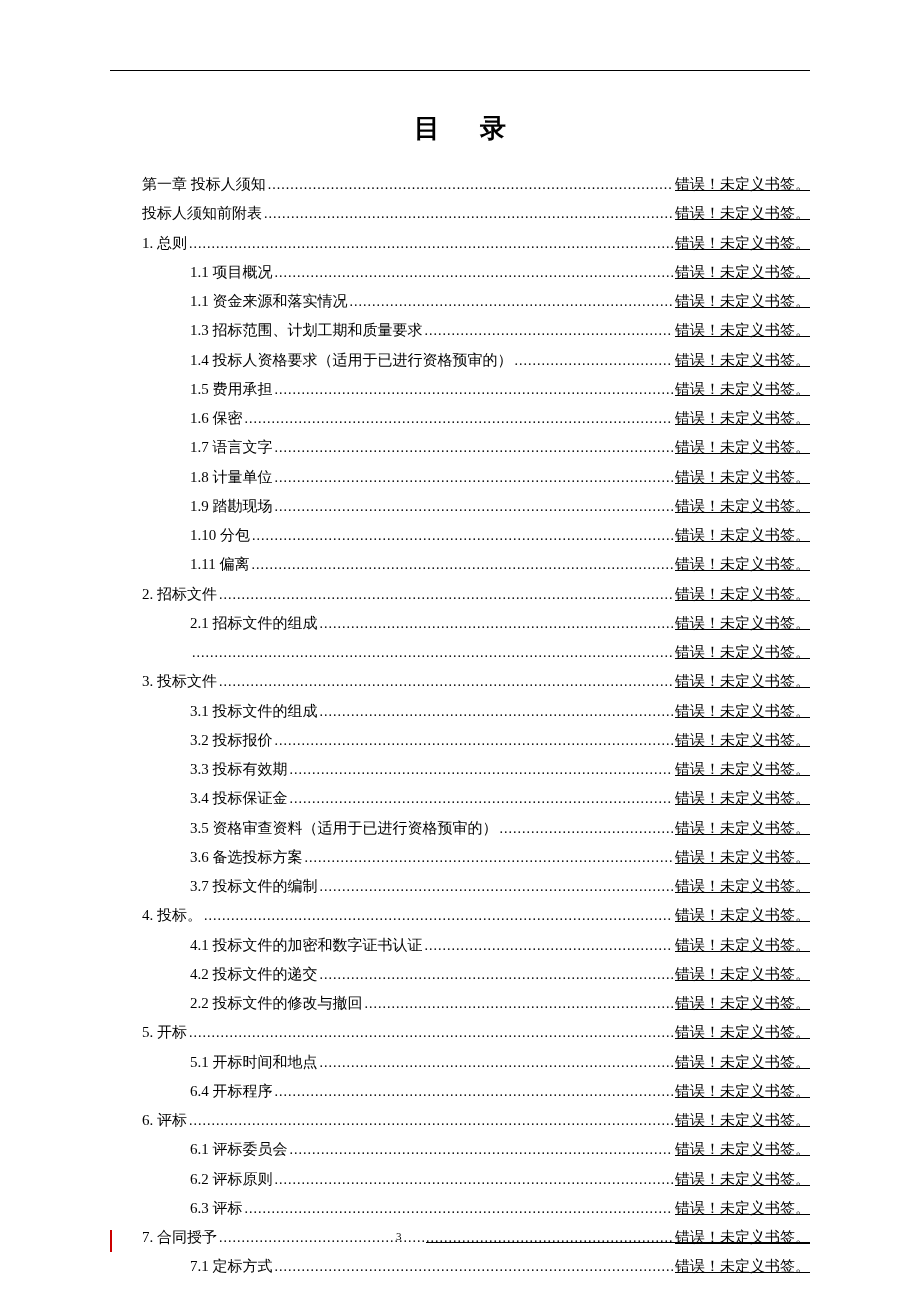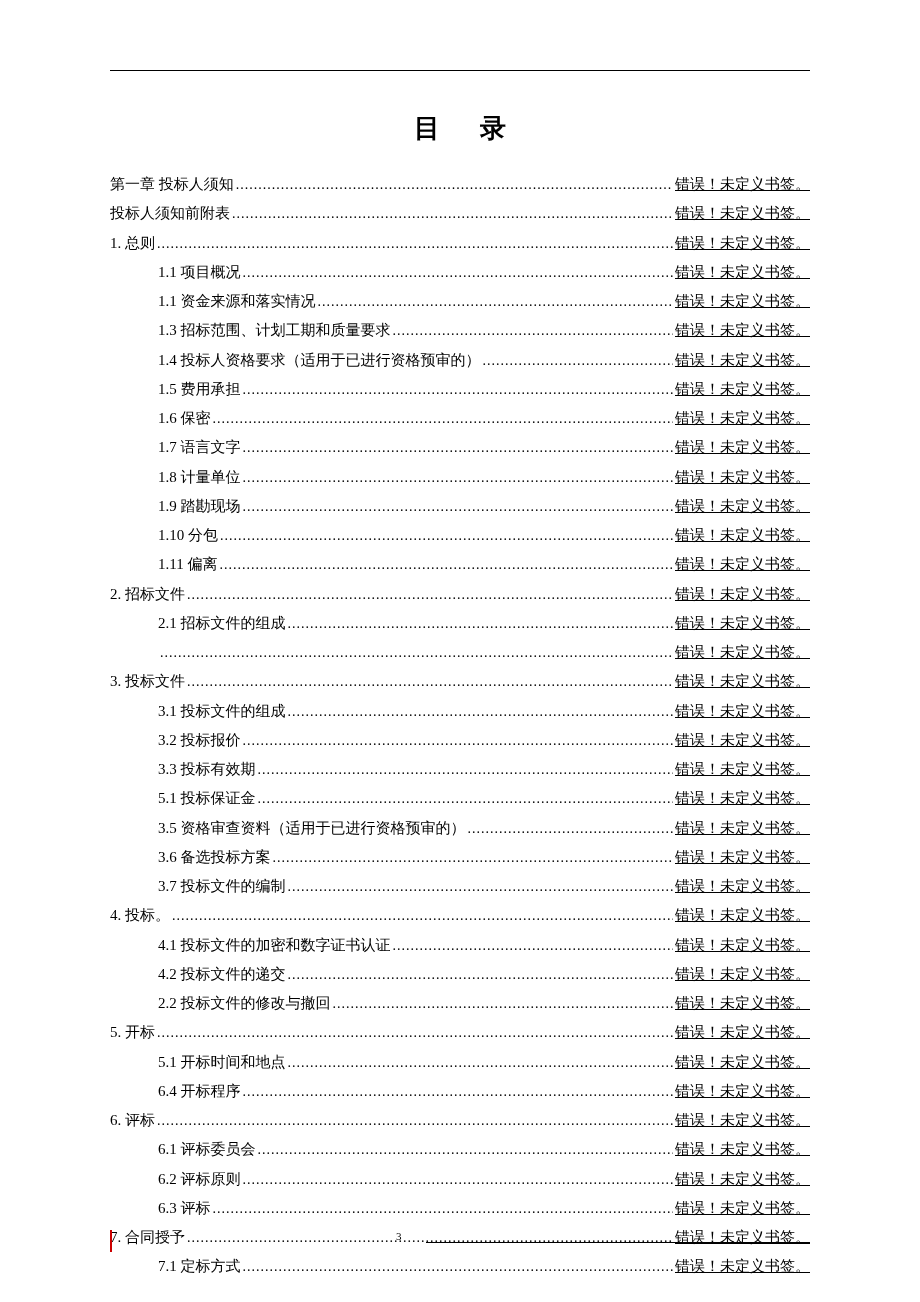--- a/index.html
+++ b/index.html
@@ -32,20 +32,21 @@
     }
     .toc {
       font-size: 15px;
       color: #000;
     }
     .toc-row {
       display: flex;
       align-items: flex-start;
       line-height: 1.95;
       white-space: nowrap;
+      margin-left: 32px;
     }
     .toc-row .label {
       flex: 0 0 auto;
     }
     .toc-row .dots {
       flex: 1 1 auto;
       overflow: hidden;
       position: relative;
       margin: 0 2px;
     }
@@ -200,21 +201,21 @@
         <span class="label">3.2  投标报价</span>
         <span class="dots"></span>
         <span class="page-ref">错误！未定义书签。</span>
       </div>
       <div class="toc-row indent-2">
         <span class="label">3.3  投标有效期</span>
         <span class="dots"></span>
         <span class="page-ref">错误！未定义书签。</span>
       </div>
       <div class="toc-row indent-2">
-        <span class="label">5.1  投标保证金</span>
+        <span class="label">3.4  投标保证金</span>
         <span class="dots"></span>
         <span class="page-ref">错误！未定义书签。</span>
       </div>
       <div class="toc-row indent-2">
         <span class="label">3.5  资格审查资料（适用于已进行资格预审的）</span>
         <span class="dots"></span>
         <span class="page-ref">错误！未定义书签。</span>
       </div>
       <div class="toc-row indent-2">
         <span class="label">3.6  备选投标方案</span>

